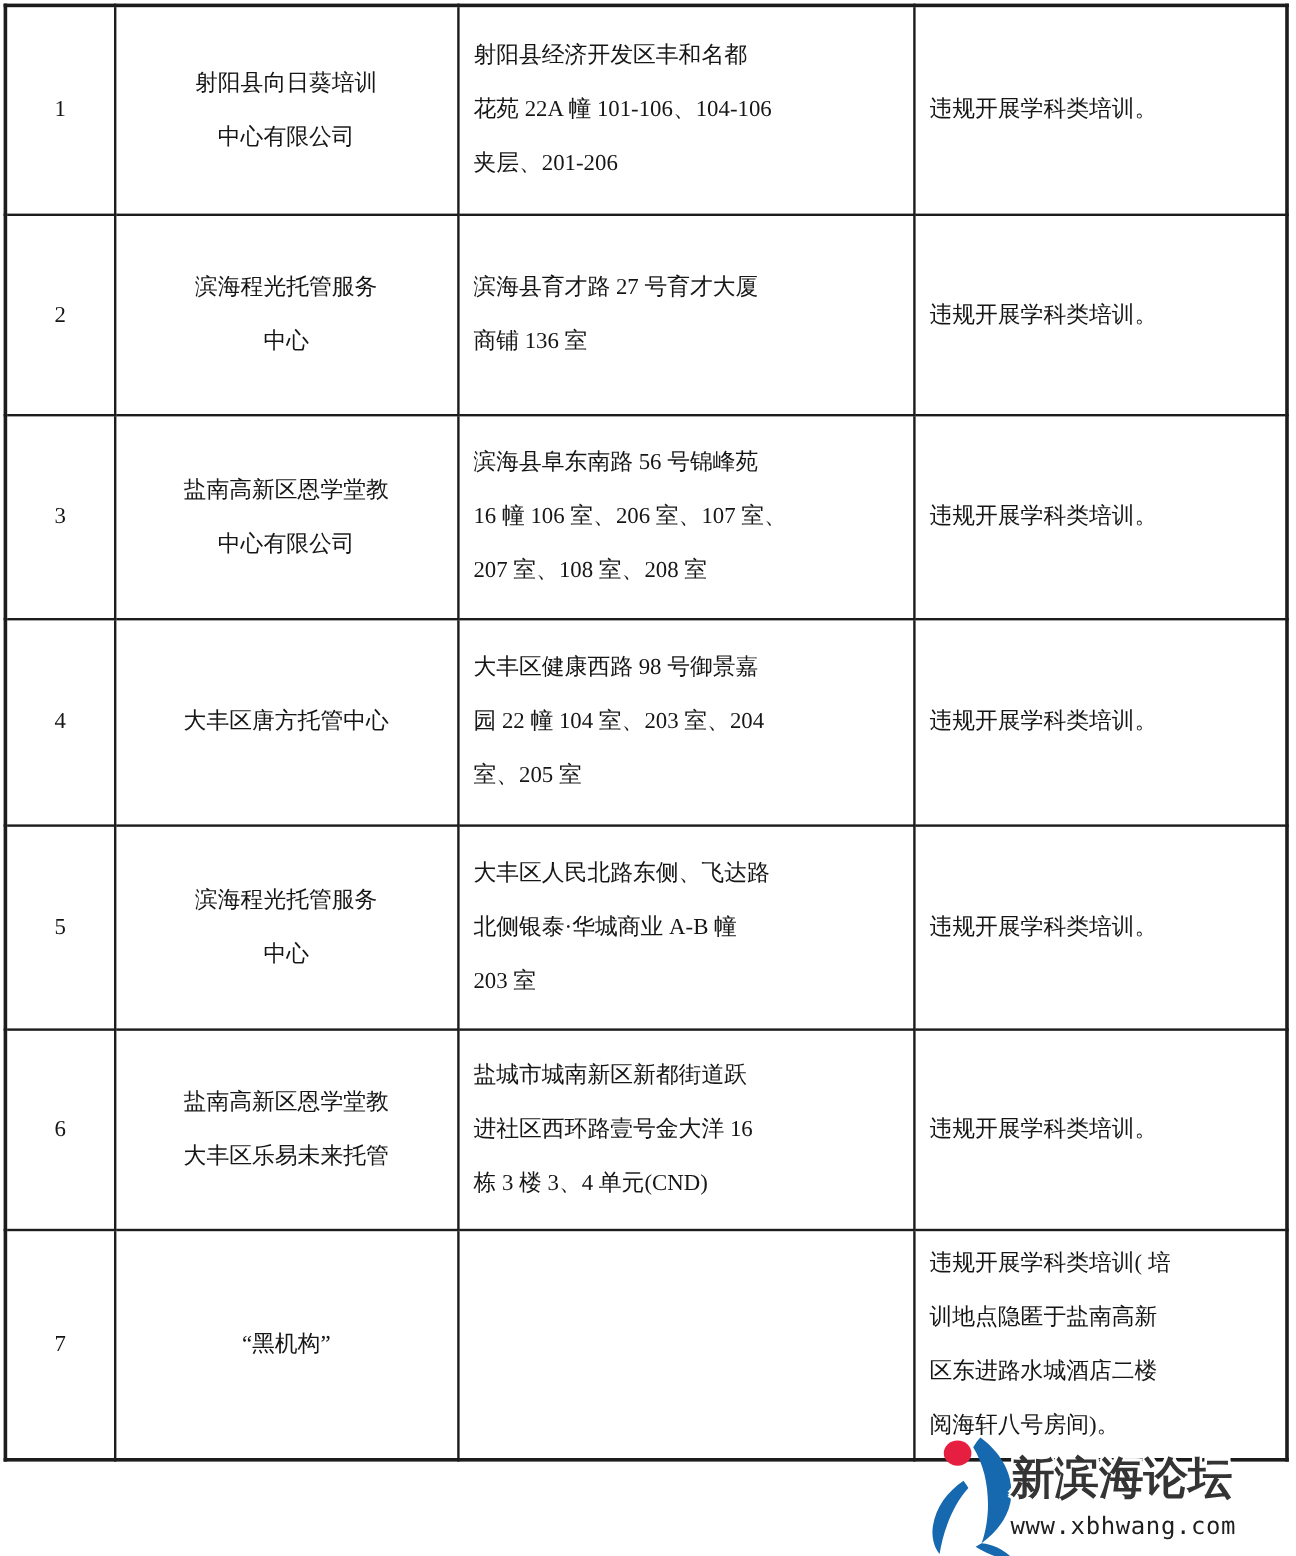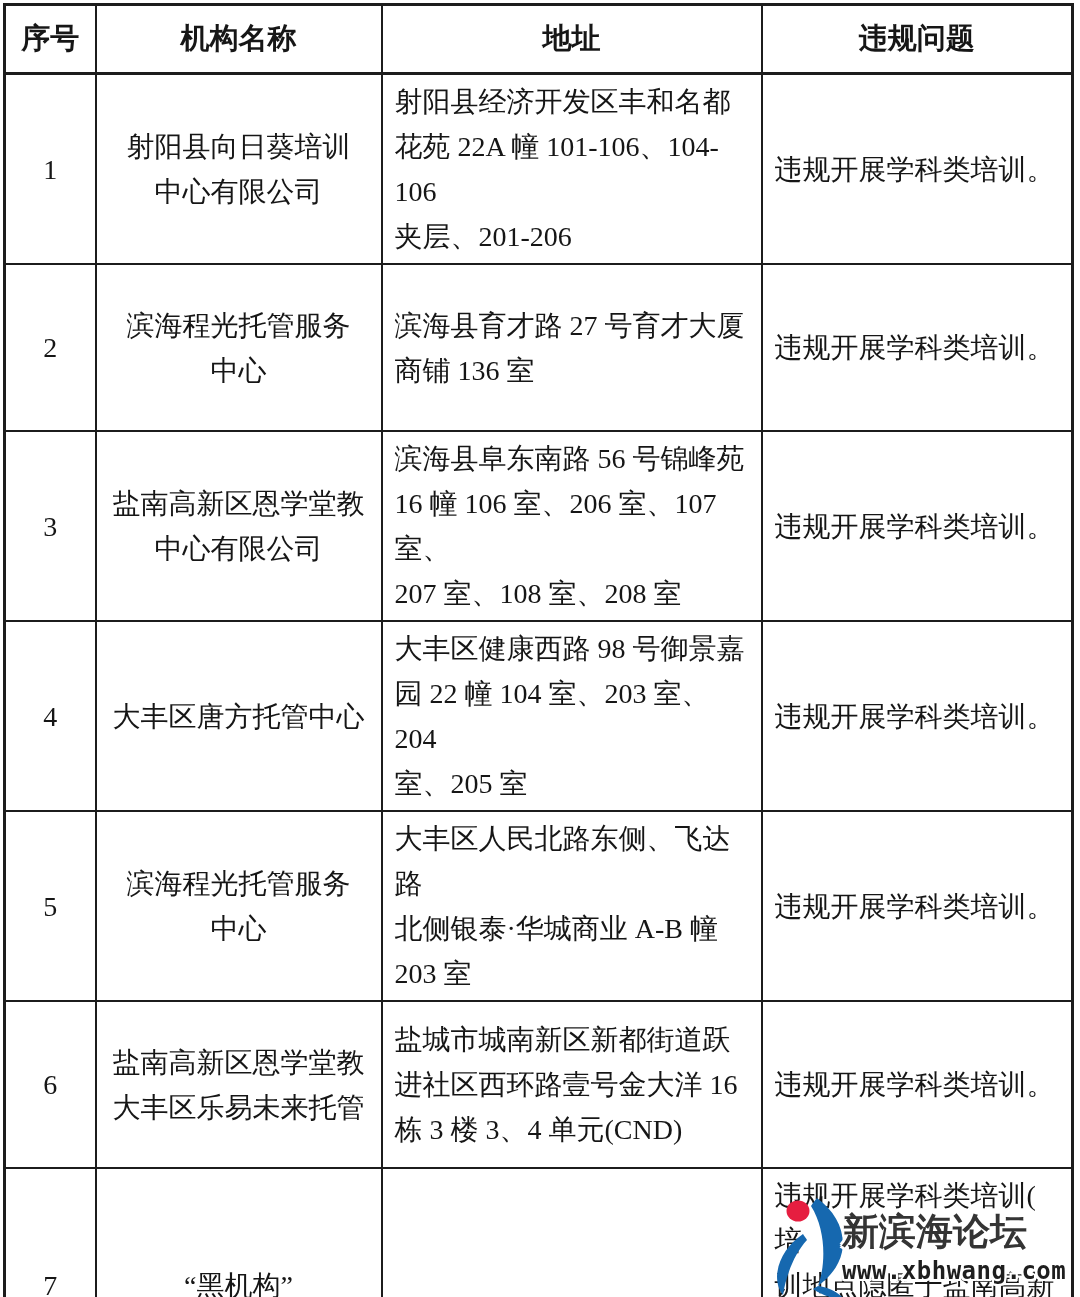--- a/index.html
+++ b/index.html
@@ -26,21 +26,21 @@
     border: 2px solid #1c1c1c;
   }
   table.notice-table { border-width: 3px; }
   .notice-table th {
     font-size: 29px; font-weight: bold;
     text-align: center; vertical-align: middle;
     border-bottom-width: 3px;
     padding: 0;
   }
   .notice-table td {
-    font-size: 28px; line-height: 45px;
+    font-size: 19px; line-height: 45px;
     vertical-align: middle;
     white-space: pre-line;
     padding: 4px 10px;
   }
   .col-no   { width: 91px;  }
   .col-name { width: 286px; }
   .col-addr { width: 380px; }
   .col-viol { width: 311px; }
   td.cell-no, td.cell-name { text-align: center; }
   td.cell-addr, td.cell-viol { text-align: left; padding-left: 12px; padding-right: 12px; }
@@ -67,47 +67,40 @@
     font-size: 37px; font-weight: bold; line-height: 44px;
     letter-spacing: 0px; white-space: nowrap;
     color: #343434;
     text-shadow:
       -2px -2px 0 #fff, 2px -2px 0 #fff, -2px 2px 0 #fff, 2px 2px 0 #fff,
       0 -2px 0 #fff, 0 2px 0 #fff, -2px 0 0 #fff, 2px 0 0 #fff;
   }
   .wm-url {
     position: absolute; left: 74px; top: 68px;
     font-family: "DejaVu Sans Mono", "Liberation Mono", monospace;
-    font-size: 24px; line-height: 26px; white-space: nowrap;
+    font-size: 20px; line-height: 26px; white-space: nowrap;
     color: #1e1e1e; letter-spacing: 0.5px;
     text-shadow:
       -2px -2px 0 #fff, 2px -2px 0 #fff, -2px 2px 0 #fff, 2px 2px 0 #fff,
       0 -2px 0 #fff, 0 2px 0 #fff, -2px 0 0 #fff, 2px 0 0 #fff;
-    font-weight: bold;
   }
 </style>
 </head>
 <body>
 
 <div class="page">
 
   <table class="notice-table">
     <colgroup>
       <col class="col-no">
         <col class="col-name">
         <col class="col-addr">
         <col class="col-viol">
     </colgroup>
     <tbody>
-        <tr class="hdr">
-      <th>序号</th>
-      <th>机构名称</th>
-      <th>地址</th>
-      <th>违规问题</th>
-    </tr>
     <tr class="r0">
       <td class="cell-no">1</td>
       <td class="cell-name">射阳县向日葵培训
 中心有限公司</td>
       <td class="cell-addr">射阳县经济开发区丰和名都
 花苑 22A 幢 101-106、104-106
 夹层、201-206</td>
       <td class="cell-viol">违规开展学科类培训。</td>
     </tr>
     <tr class="r1">

